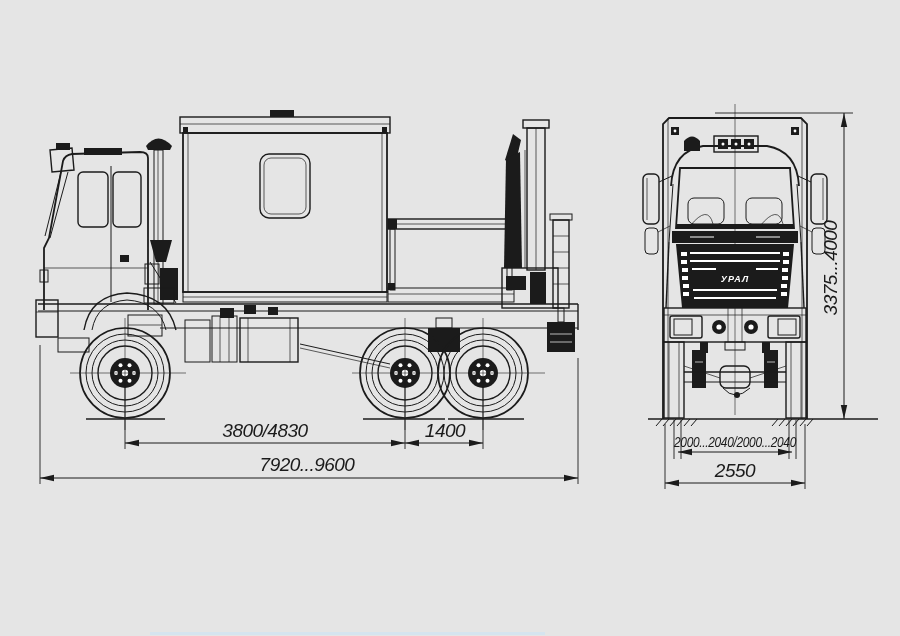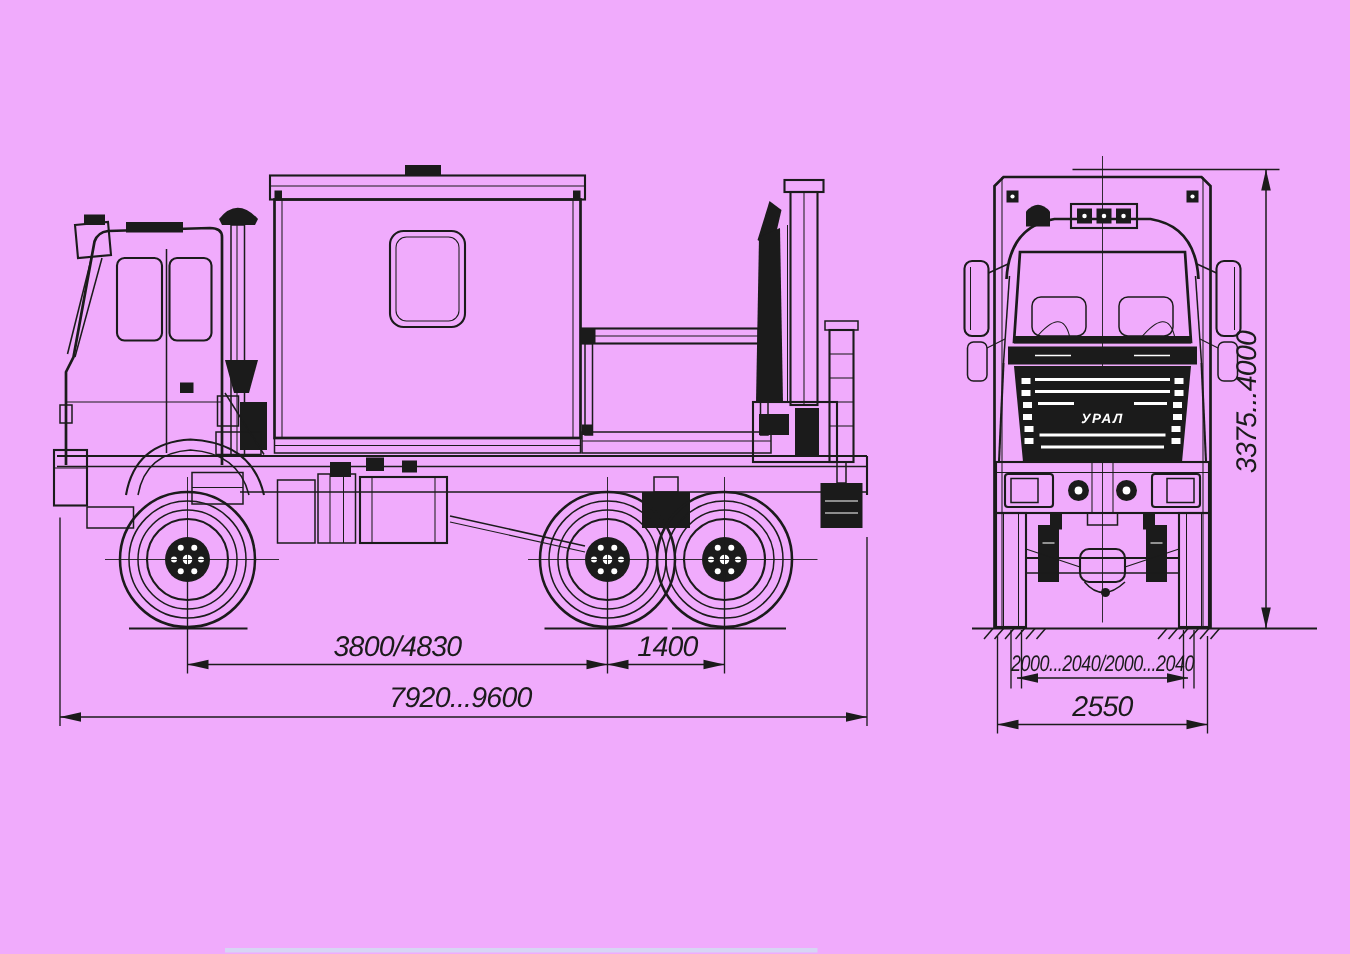--- a/index.html
+++ b/index.html
@@ -1,16 +1,16 @@
 <!DOCTYPE html>
 <html><head>
 <meta charset="utf-8">
 <style>
   html,body{margin:0;padding:0;background:#ffffff;}
-  .page{position:relative;width:900px;height:636px;background:#f0abfc;overflow:hidden;}
+  .page{position:relative;width:900px;height:636px;background:#e5e5e5;overflow:hidden;}
   svg{display:block;}
   .ink{stroke:#1b1b1b;fill:none;}
   .w1{stroke-width:1;} .w07{stroke-width:.7;} .w14{stroke-width:1.4;} .w18{stroke-width:1.8;}
   .fill-ink{fill:#1b1b1b;stroke:none;}
   .fill-white{fill:#ffffff;stroke:none;}
   .white-ln{stroke:#ffffff;fill:none;}
   .dim-ln{stroke:#1b1b1b;stroke-width:1;fill:none;}
   .ext-ln{stroke:#1b1b1b;stroke-width:.9;fill:none;}
   .cl{stroke:#1b1b1b;stroke-width:.6;fill:none;}
   text{font-family:"Liberation Sans",sans-serif;font-style:italic;fill:#1b1b1b;}

